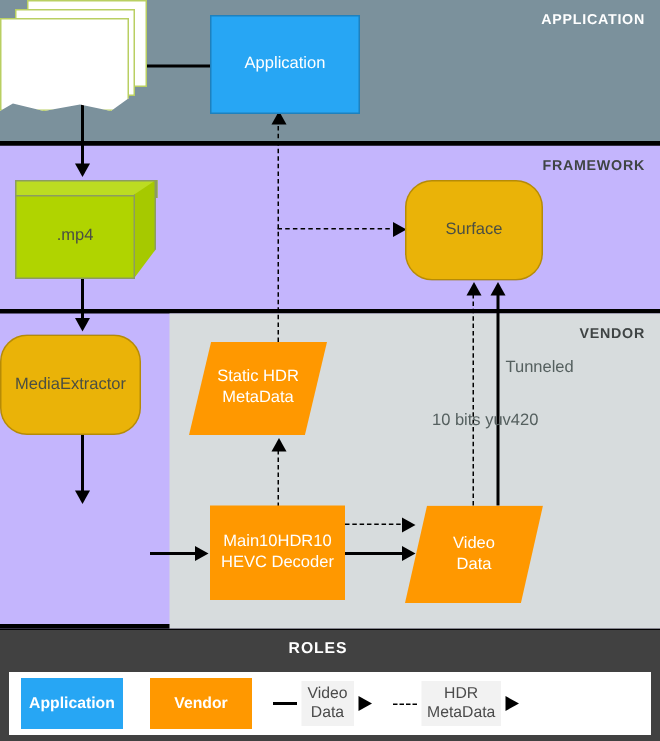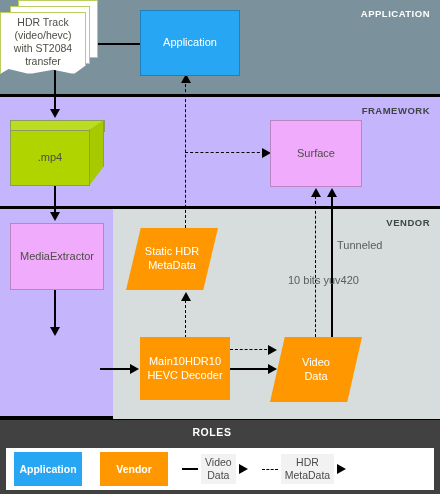--- a/index.html
+++ b/index.html
@@ -19,26 +19,26 @@
   #label-framework,#label-vendor{color:#3f4444;}
   #panel-vendor{
     position:absolute;left:113px;top:209px;width:327px;height:210px;
     background:#d7dcdd;
   }
   
   .node{position:absolute;display:flex;align-items:center;justify-content:center;
         text-align:center;line-height:1.22;}
   .rect{border:1px solid rgba(0,0,0,.22);}
   .blue{background:#27a6f4;color:#ffffff;}
-  .green{background:#f0abfc;color:#4b4f43;}
+  .green{background:#eab308;color:#4b4f43;border-radius:18px;}
   .orange{background:#ff9800;color:#ffffff;}
 
   #node-application{left:140px;top:10px;width:98px;height:64px;font-size:11px;}
   #node-surface{left:270px;top:120px;width:90px;height:65px;font-size:11px;}
-  #node-mediaextractor{left:10px;top:223px;width:92px;height:65px;font-size:11px;}
+  #node-mediaextractor{left:0;top:223px;width:92px;height:65px;font-size:11px;}
   #node-decoder{left:140px;top:337px;width:90px;height:63px;font-size:11px;}
 
   
   #node-mp4{left:10px;top:120px;width:85px;height:66px;font-size:11px;}
   #node-mp4 .face{
     position:absolute;left:0;top:10px;width:80px;height:56px;
     background:#b0d400;border:1px solid #8c9c60;box-sizing:border-box;
     display:flex;align-items:center;justify-content:center;color:#4b4f43;
   }
   #node-mp4 .side{
@@ -189,28 +189,20 @@
         <div>Static HDR</div>
         <div>MetaData</div>
       </div>
     </div>
   </div>
 
   <div id="node-hdrtrack">
     <div class="doc" id="doc3"></div>
     <div class="doc" id="doc2"></div>
     <div class="doc" id="doc1"></div>
-    <div id="doc-text">
-      <div>
-        <div>HDR Track</div>
-        <div>(video/hevc)</div>
-        <div>with ST2084</div>
-        <div>transfer</div>
-      </div>
-    </div>
   </div>
 
   <div class="node orange" id="node-decoder">
     <div>
       <div>Main10HDR10</div>
       <div>HEVC Decoder</div>
     </div>
   </div>
 
   <div class="pgram" id="node-videodata">

